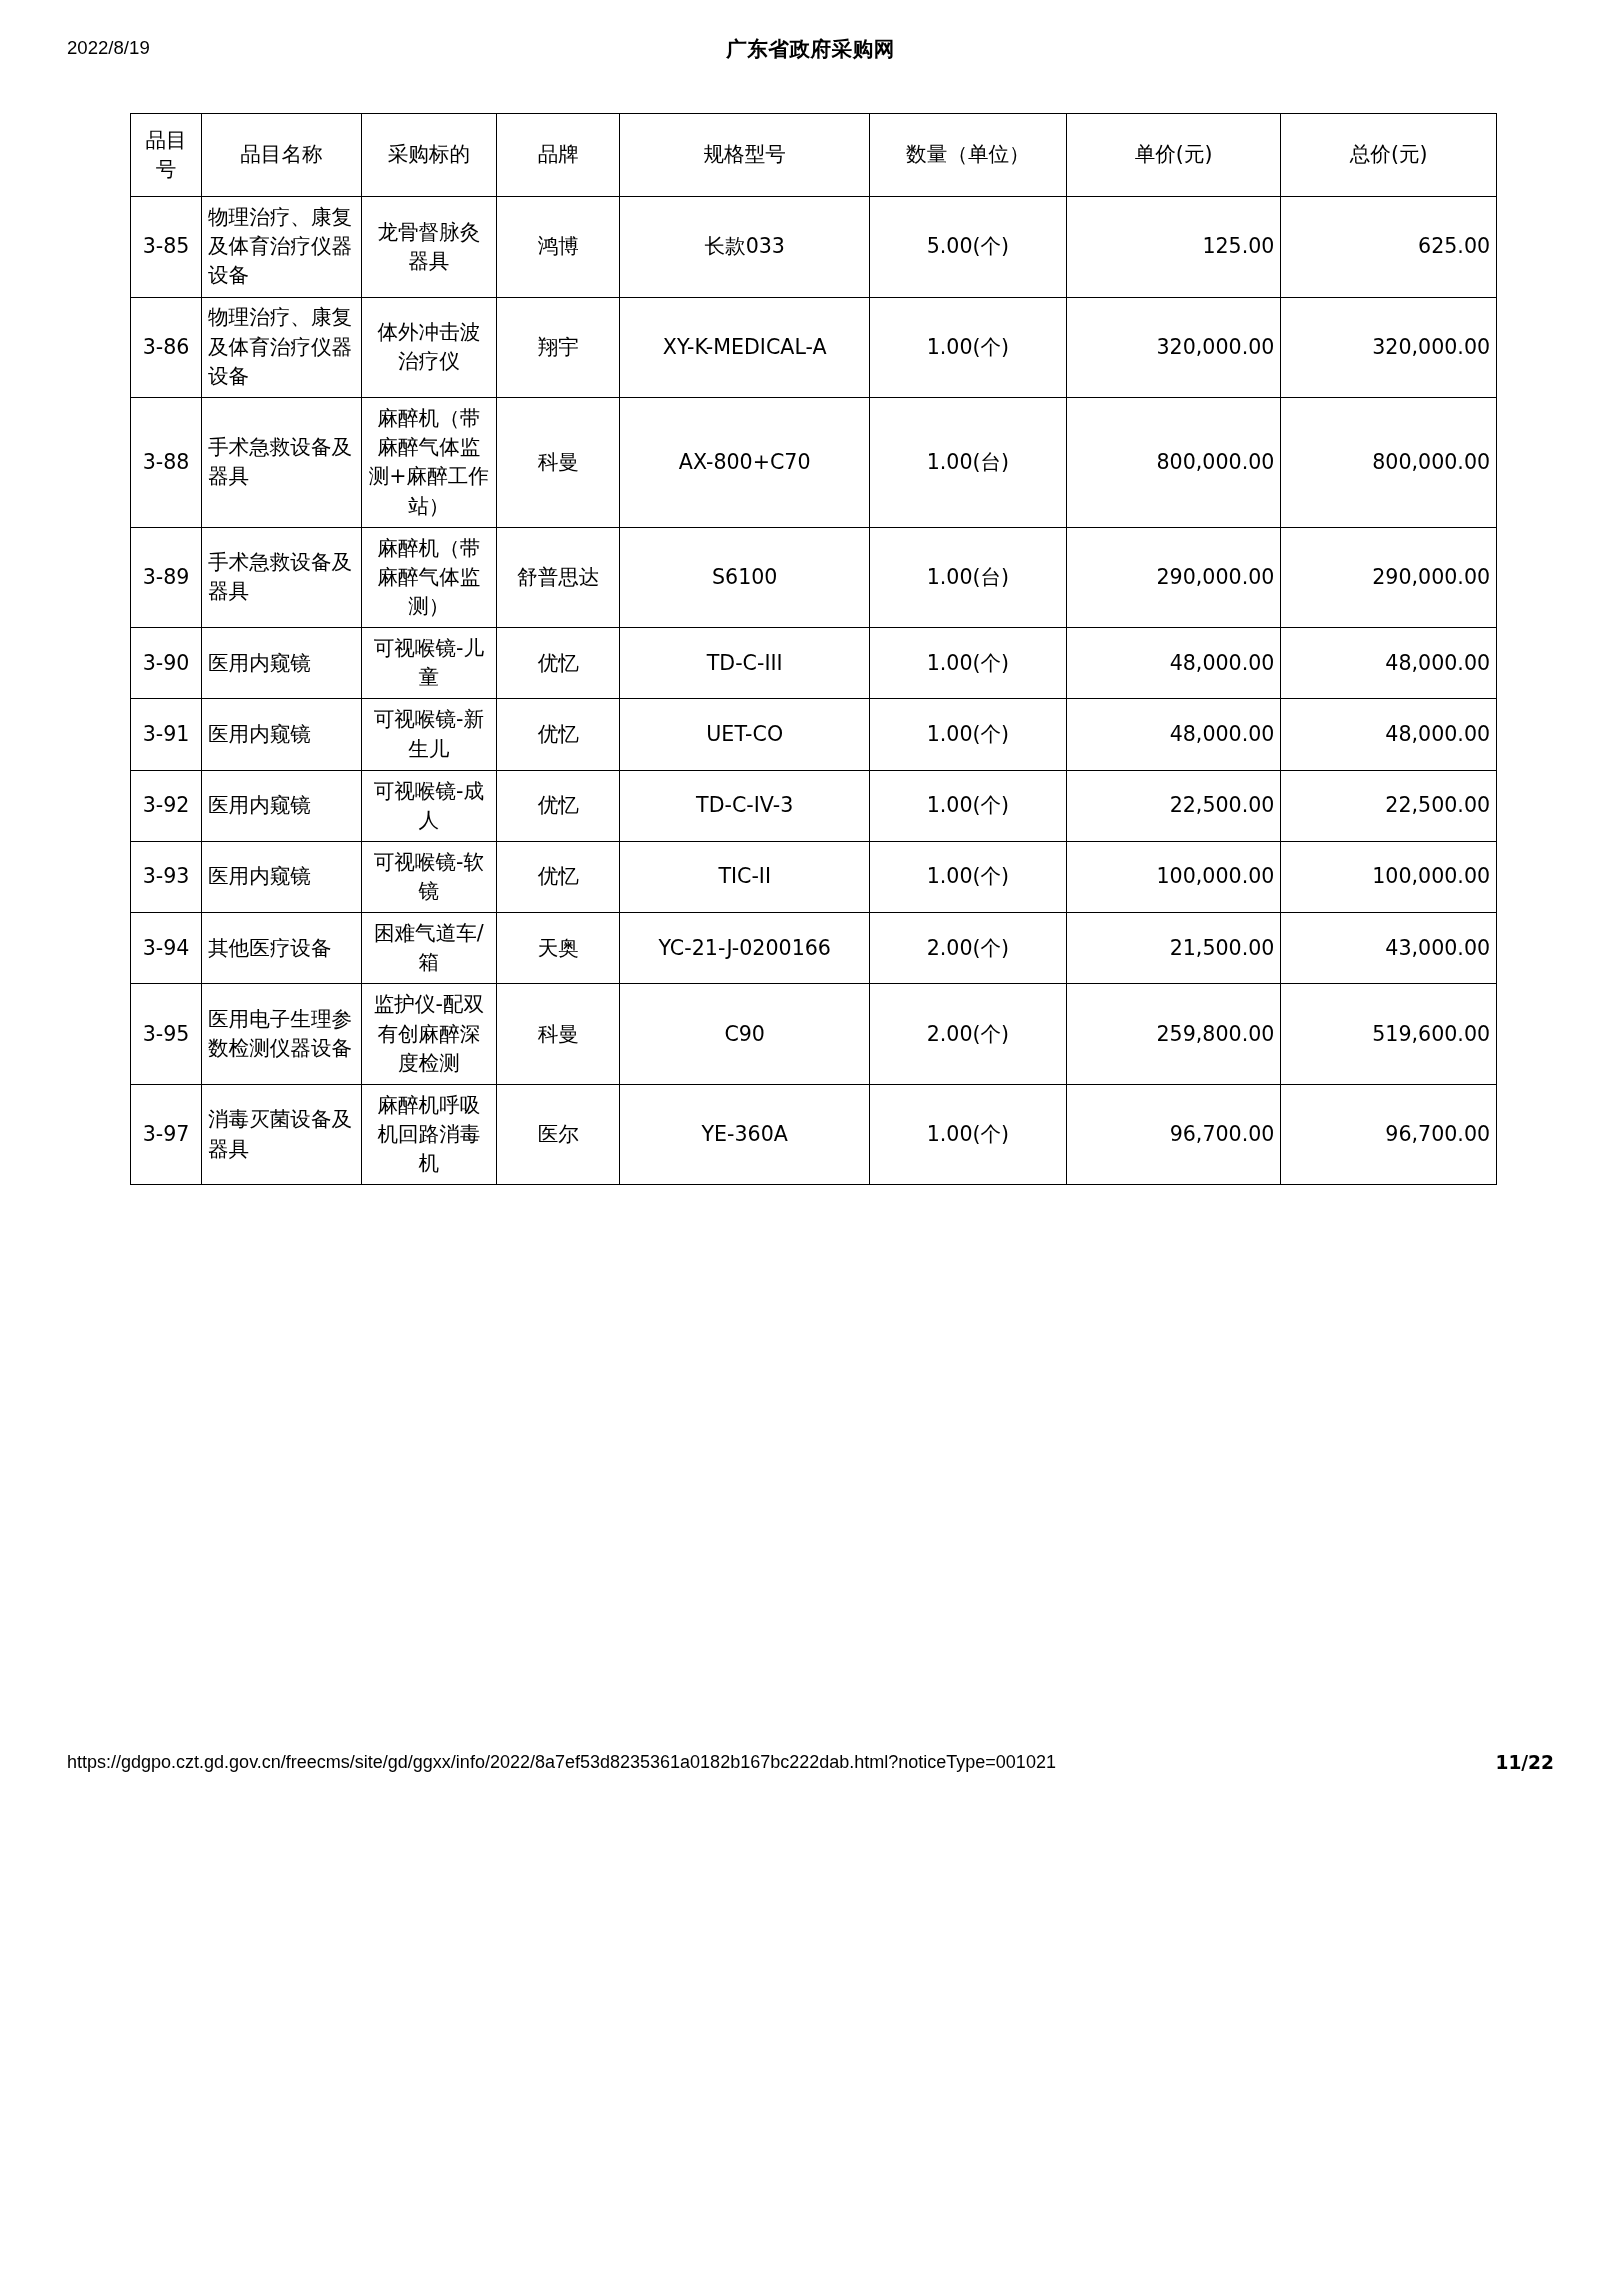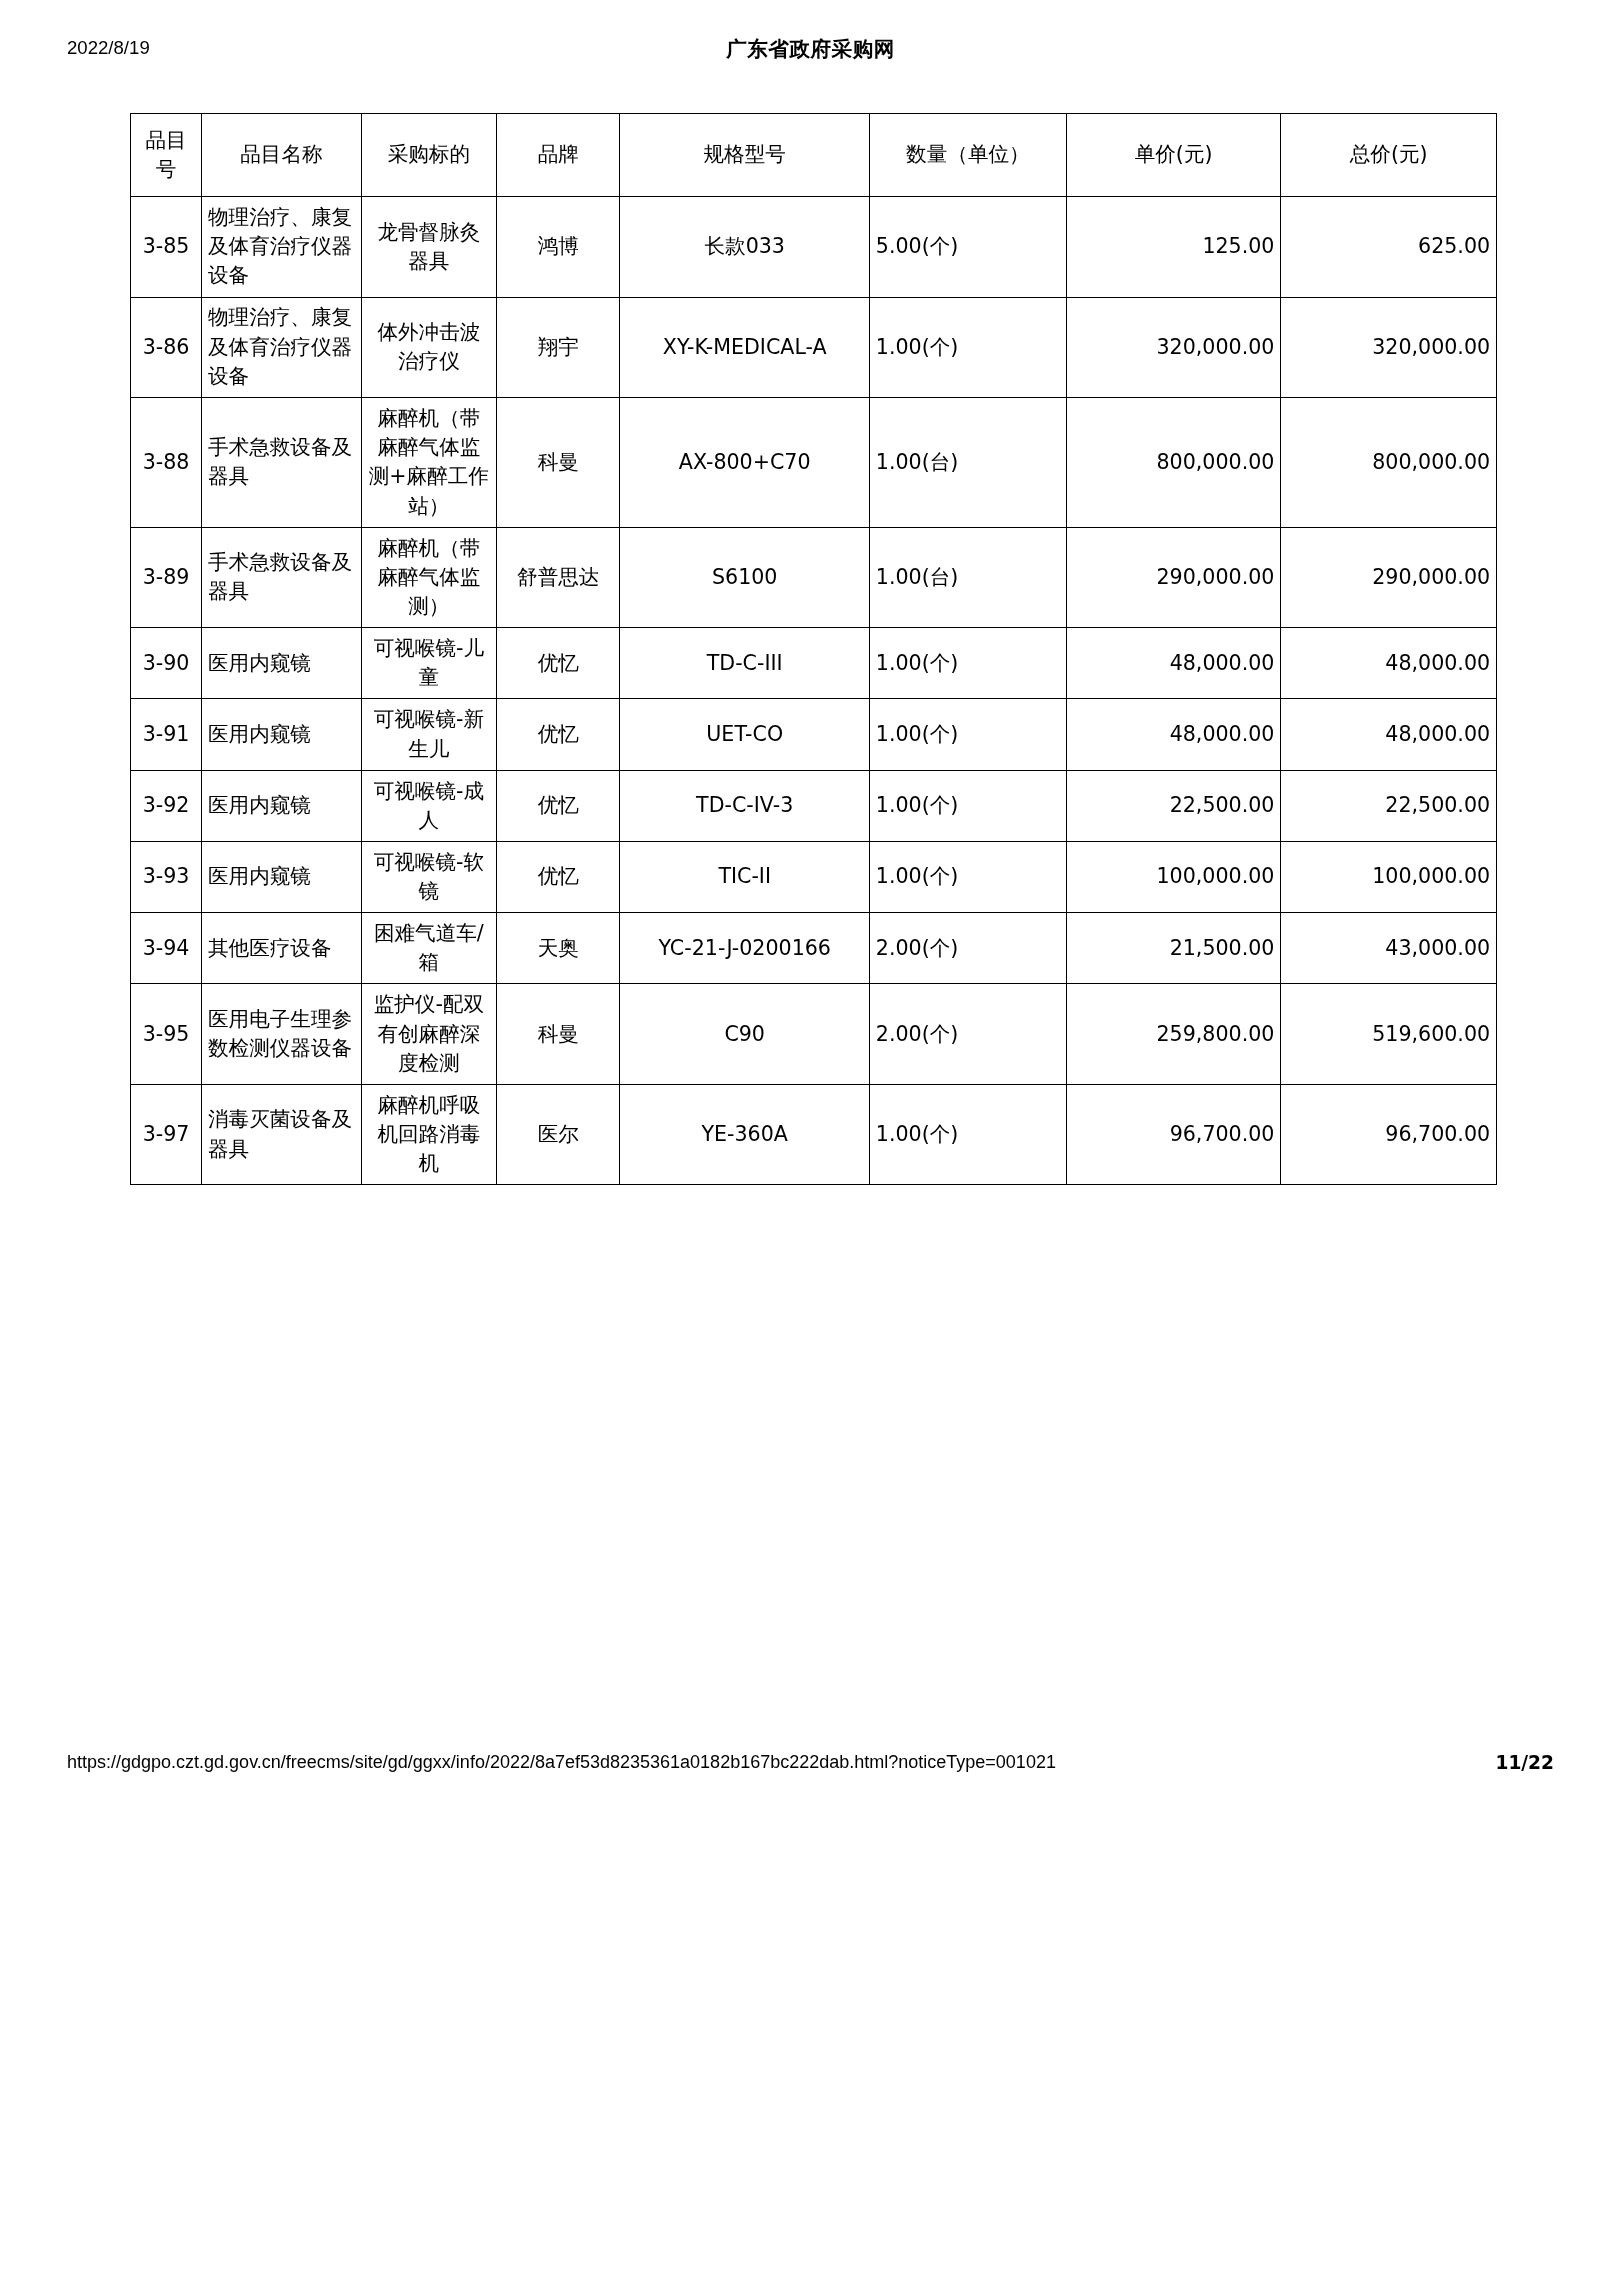--- a/index.html
+++ b/index.html
@@ -102,21 +102,21 @@
   col.c4 { width: 214px; }
   col.c5 { width: 169px; }
   col.c6 { width: 184px; }
   col.c7 { width: 185px; }
 
   td.col-idx   { text-align: center; }
   td.col-name  { text-align: left; }
   td.col-subj  { text-align: center; }
   td.col-brand { text-align: center; }
   td.col-model { text-align: center; font-family: "DejaVu Sans Mono", monospace; font-size: 19.6px; }
-  td.col-qty   { font-family: "DejaVu Sans Mono", monospace; font-size: 19.6px; }
+  td.col-qty   { text-align: center; font-family: "DejaVu Sans Mono", monospace; font-size: 19.6px; }
   td.col-price { text-align: right; font-family: "DejaVu Sans Mono", monospace; font-size: 19.6px; padding-right: 13.7px; }
   td.col-total { text-align: right; font-family: "DejaVu Sans Mono", monospace; font-size: 19.6px; padding-right: 13.7px; }
   .hdr-cell-narrow { line-height: 1.25; }
 </style>
 </head>
 <body>
 
 <div class="page">
 
   <div class="header">

